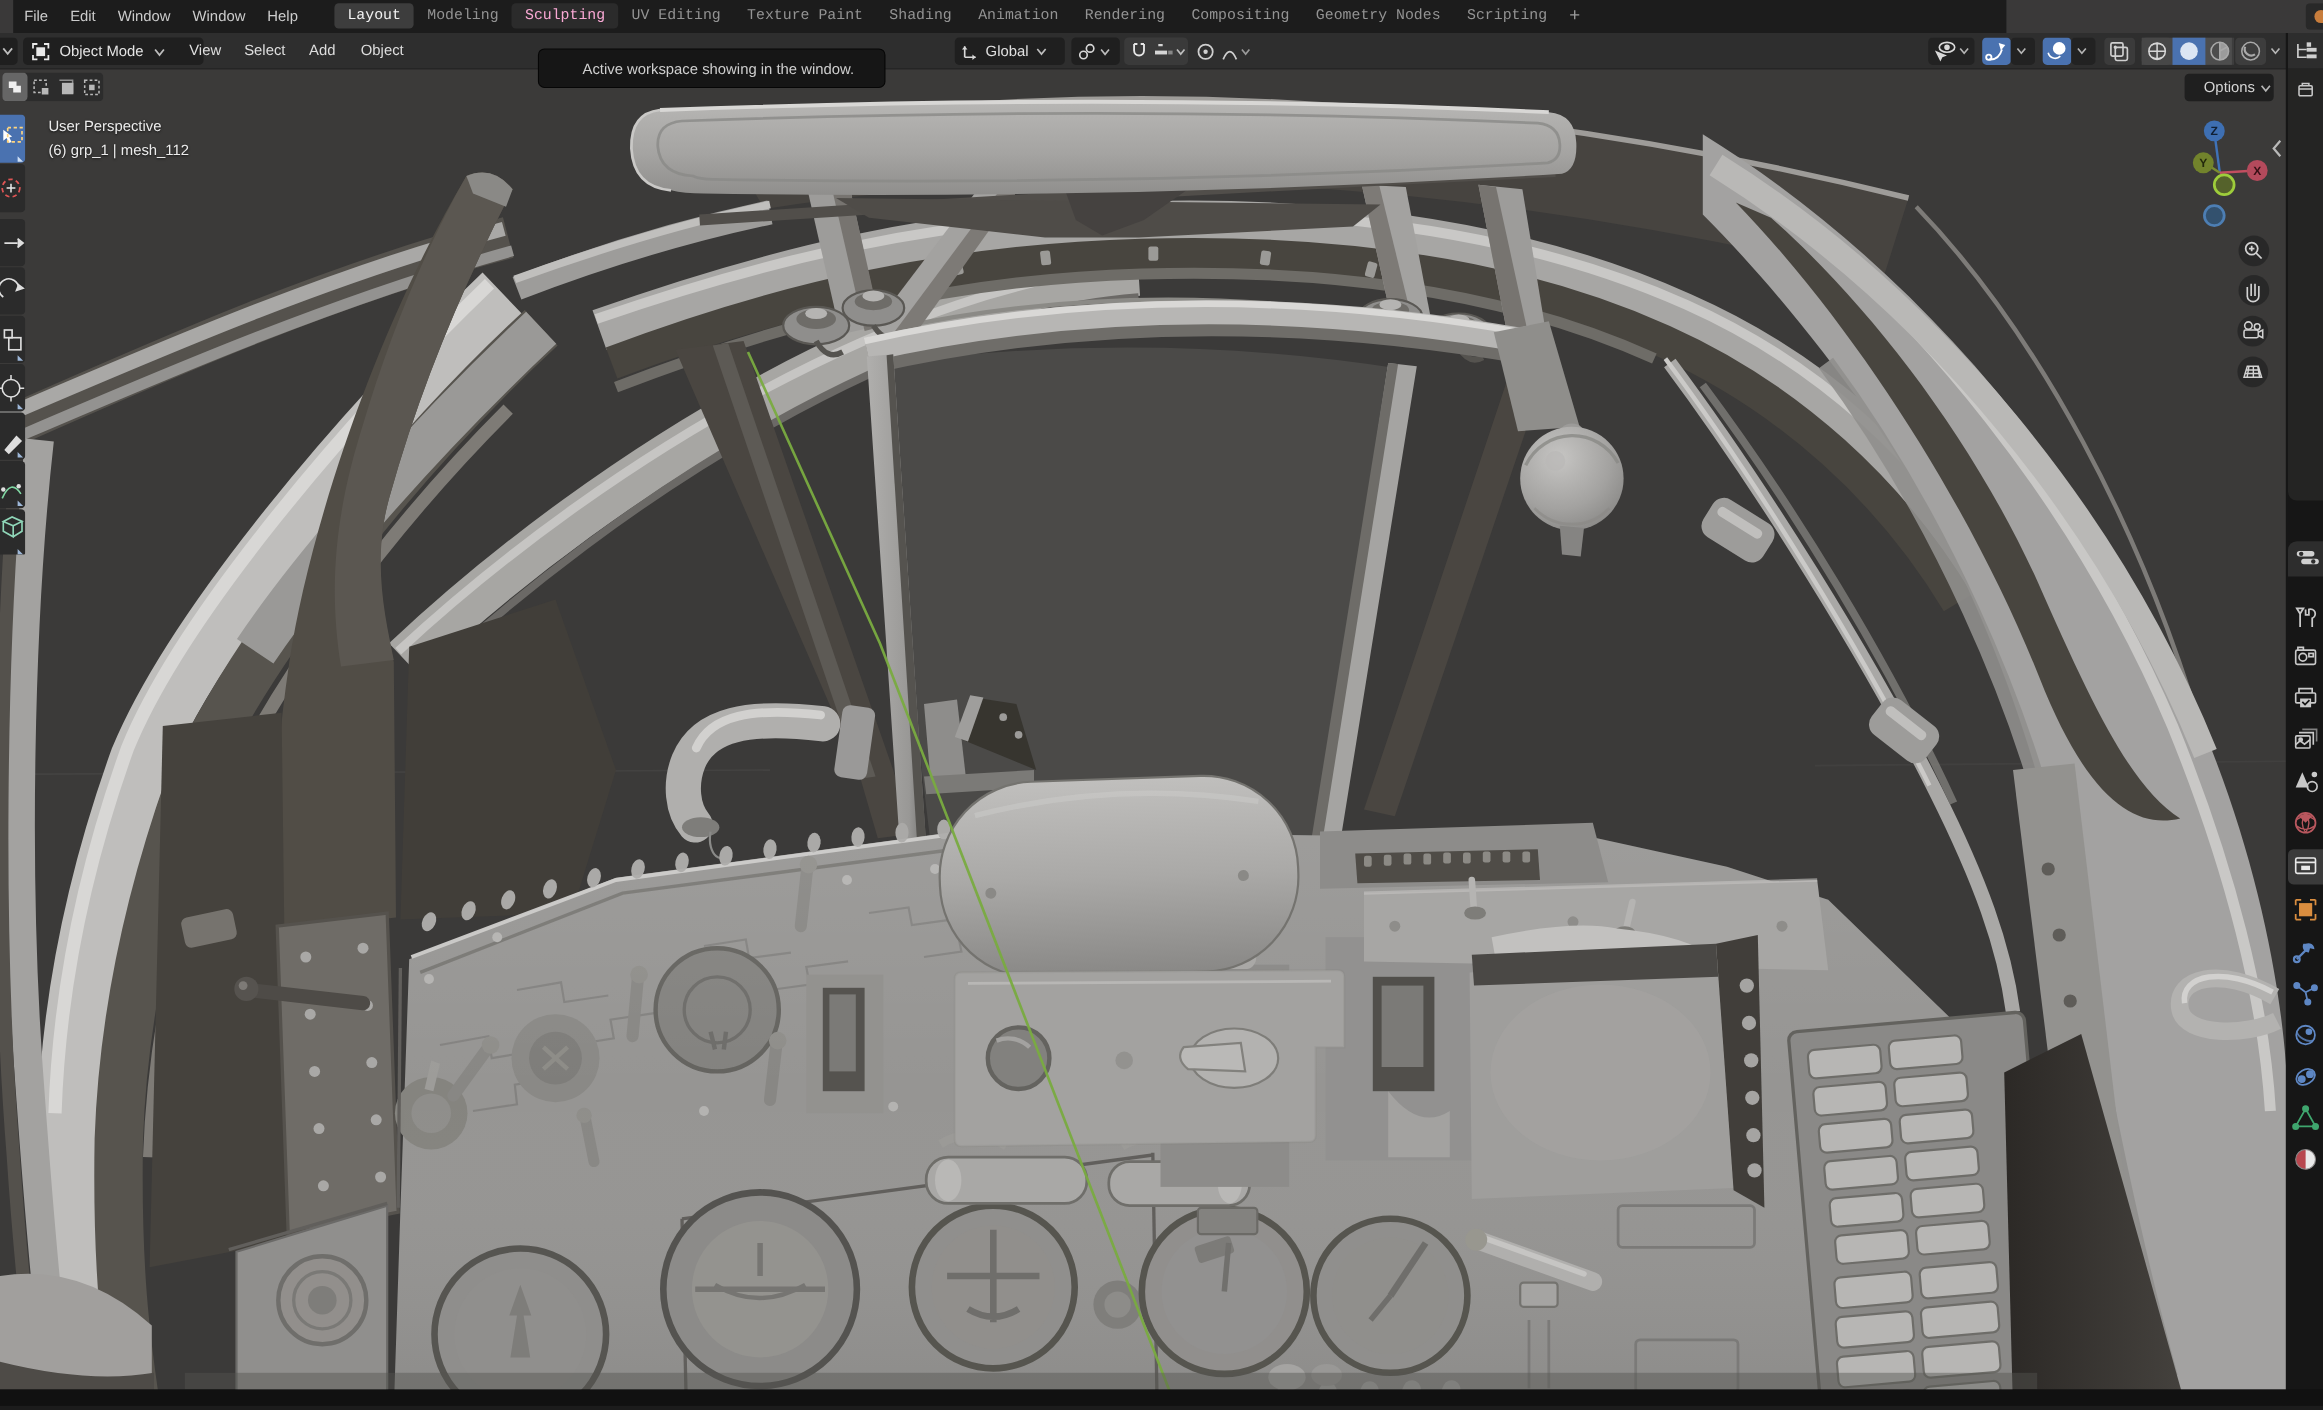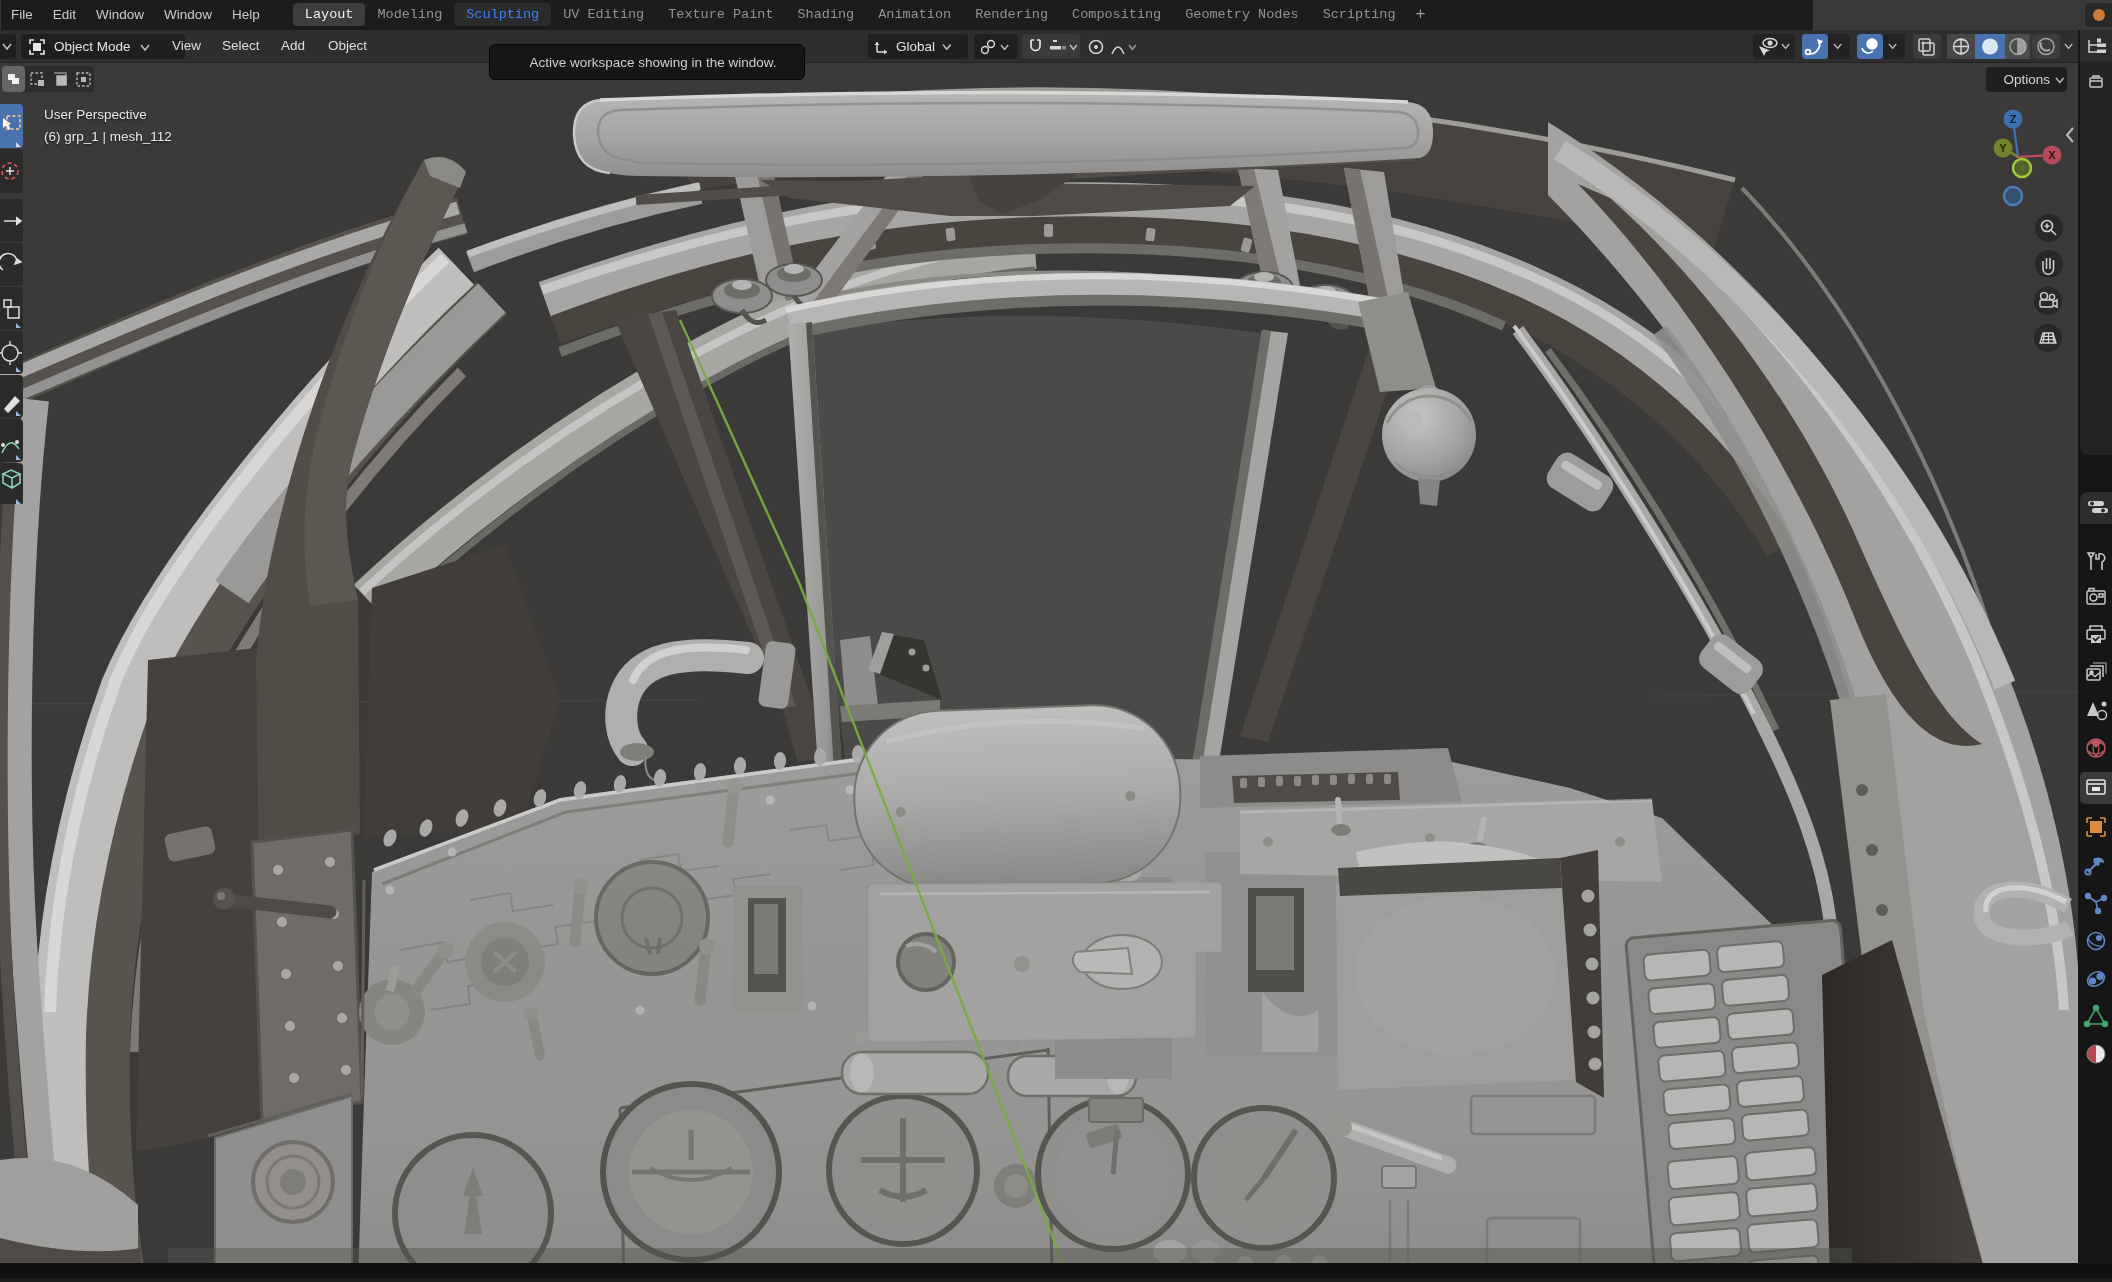--- a/index.html
+++ b/index.html
@@ -1,25 +1,25 @@
 <!DOCTYPE html>
 <html><head>
 <meta charset="utf-8">
 <style>
   html,body{margin:0;padding:0;background:#3a3939;}
   body{width:2112px;height:1282px;overflow:hidden;position:relative;
        font-family:"Liberation Sans",sans-serif;-webkit-font-smoothing:antialiased;}
   .abs{position:absolute;}
   
-  #topbar{left:1px;top:0;width:1812px;height:30px;background:#1c1c1c;}
+  #topbar{left:12px;top:0;width:1812px;height:30px;background:#1c1c1c;}
   #topbar .menu{color:#cccccc;font-size:13.5px;padding:0 10px;line-height:30px;float:left;}
   .wtab{float:left;font-size:13.5px;line-height:23px;height:23px;margin-top:3px;
         padding:0 12px;border-radius:4px;color:#939393;font-family:Liberation Mono, monospace;}
   .wtab.active{background:#3d3d3d;color:#f2f2f2;}
-  .wtab.hover{background:#2b2b2b;color:#3b82f6;}
+  .wtab.hover{background:#2b2b2b;color:#f9a8d4;}
   
   #vhead{left:0;top:30px;width:2112px;height:32px;background:#2e2e2e;border-bottom:1px solid #242424;}
   .hmenu{color:#dedede;font-size:13.5px;}
   .pill{background:#1f1f1f;border-radius:4px;height:25px;display:flex;align-items:center;}
   
   #tooltip{left:489px;top:44px;width:302px;height:34px;background:#161616;border:1px solid #060606;
      border-radius:6px;color:#cfcfcf;font-size:13.5px;display:flex;align-items:center;justify-content:center;z-index:40;padding-left:12px;}
   
   .ovtext{color:#ececec;font-size:13.5px;text-shadow:0 1px 2px rgba(0,0,0,.7);z-index:30;}
   

